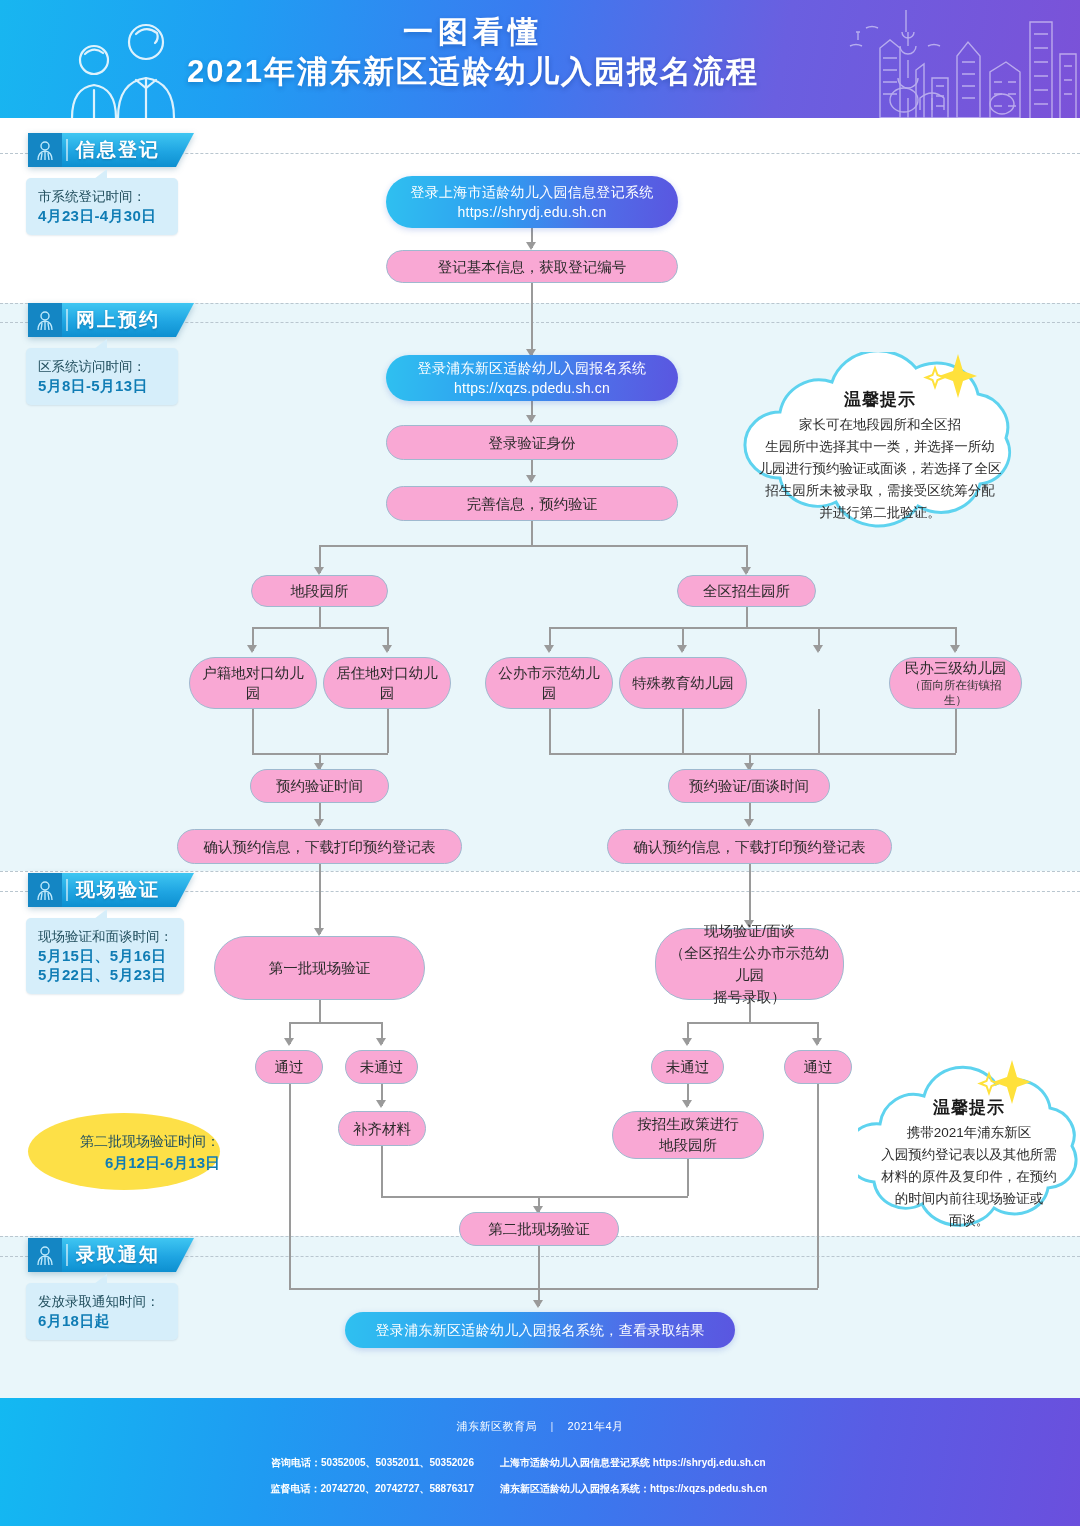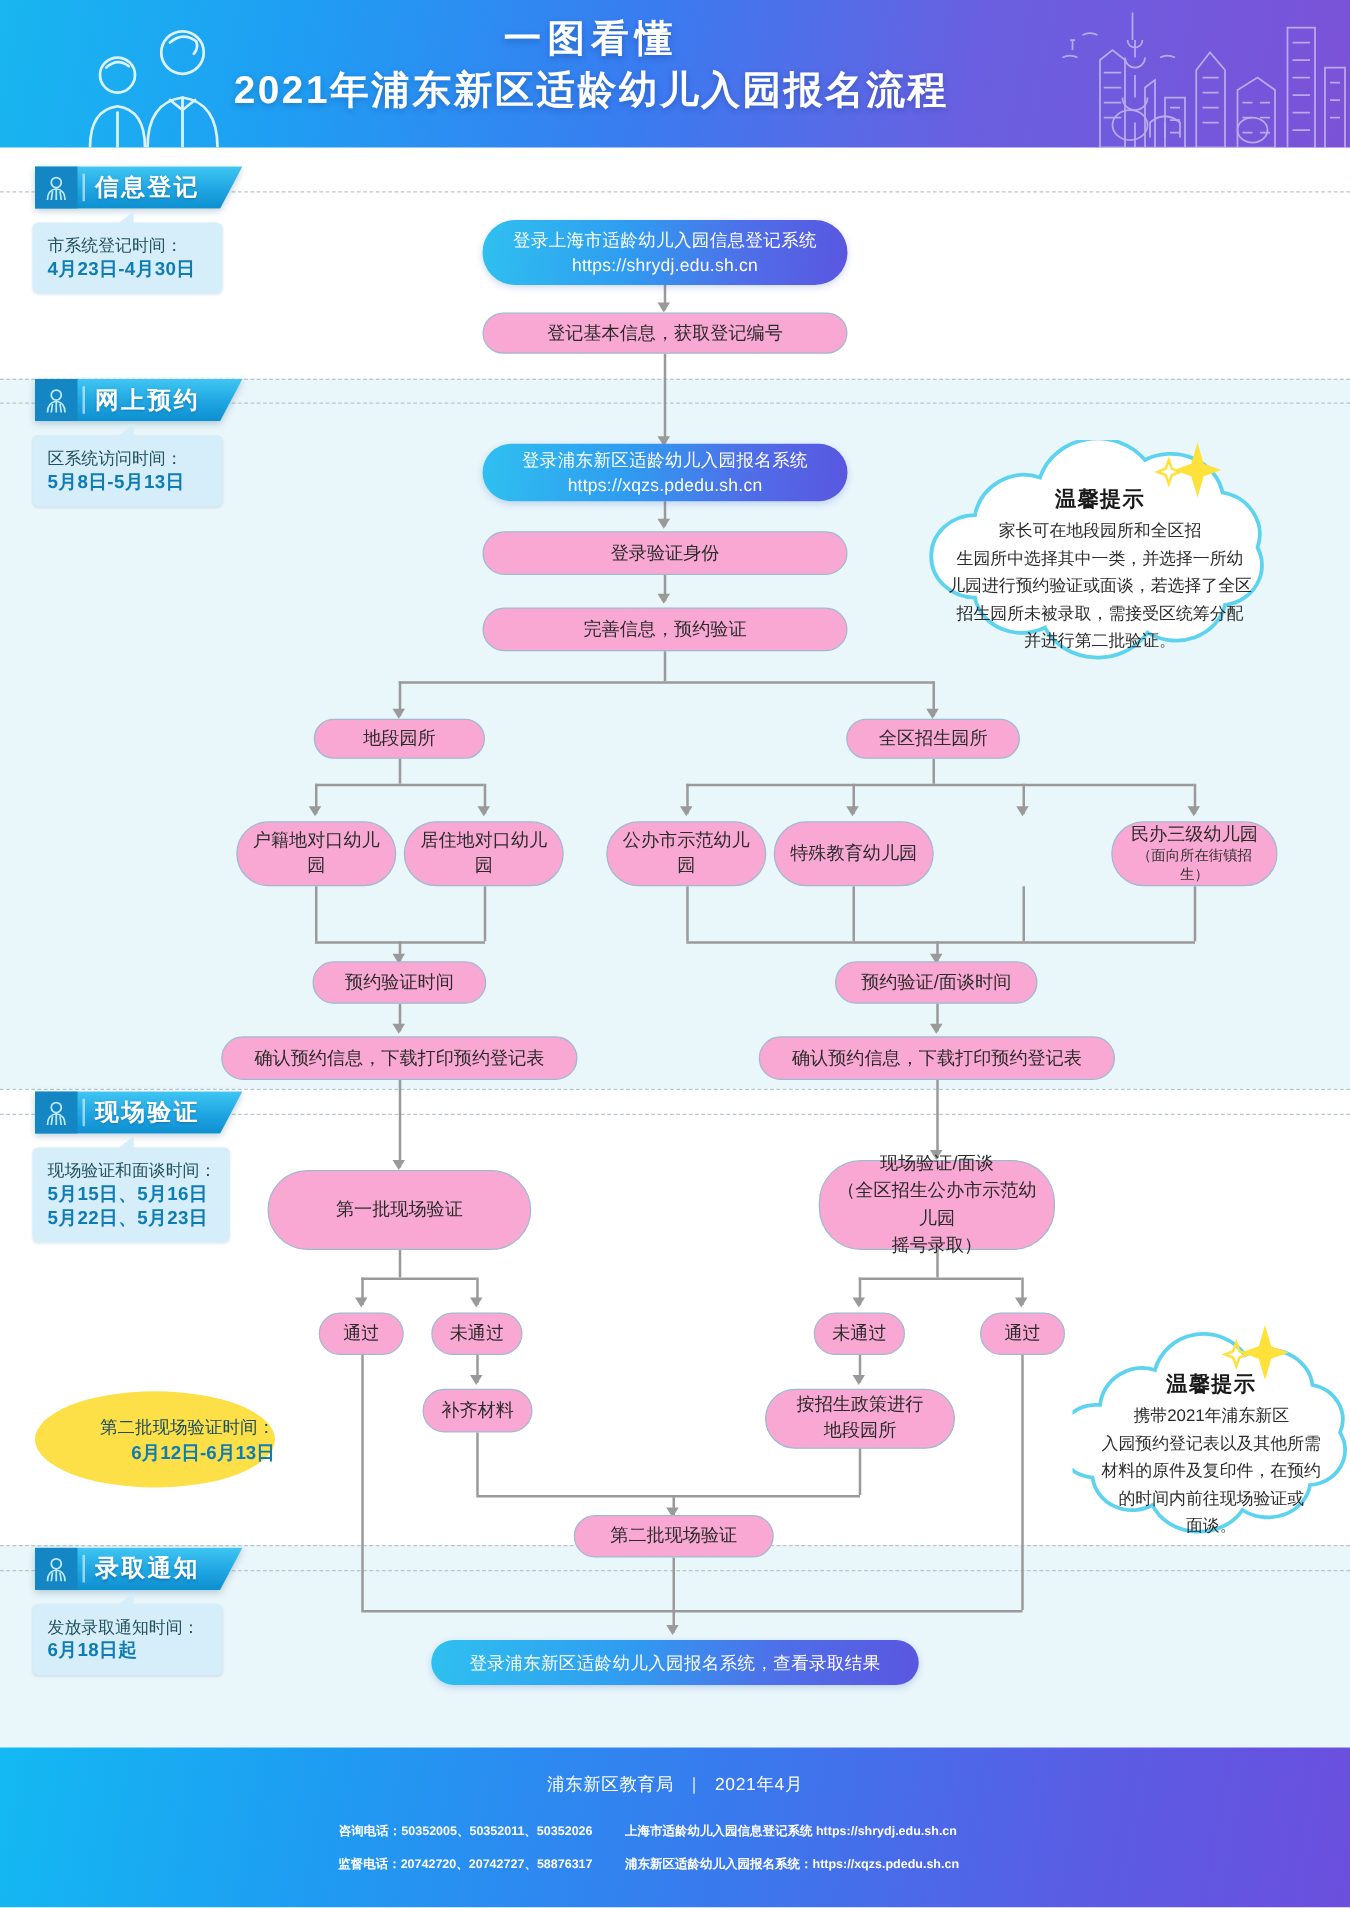--- a/index.html
+++ b/index.html
@@ -120,21 +120,21 @@
   .cloud-title{ font-size:17px; font-weight:bold; color:#1a1a1a; margin-bottom:3px; letter-spacing:1px; }
   .cloud-text{ font-size:13.5px; line-height:22px; color:#2b2b2b; }
   .spark{ position:absolute; }
 
   
   .footer{
     position:absolute; left:0; top:1398px; width:1080px; height:128px;
     background:linear-gradient(100deg,#13b9f2 0%,#1f9bf2 25%,#3a78ee 55%,#5a5ce4 80%,#6b4fdd 100%);
     color:#fff;
   }
-  .f-top{ text-align:center; font-size:14px; padding-top:21px; letter-spacing:.5px; }
+  .f-top{ text-align:center; font-size:11px; padding-top:21px; letter-spacing:.5px; }
   .f-sep{ display:inline-block; padding:0 10px; opacity:.8; }
   .f-cols{ display:flex; padding:16px 0 0 0; font-size:10px; line-height:26px;font-weight:bold; }
   .f-left{ width:500px; text-align:right; padding-right:26px; }
   .f-right{ width:580px; text-align:left; padding-left:0; }
 </style>
 </head>
 <body>
 
 <div id="page">
 

